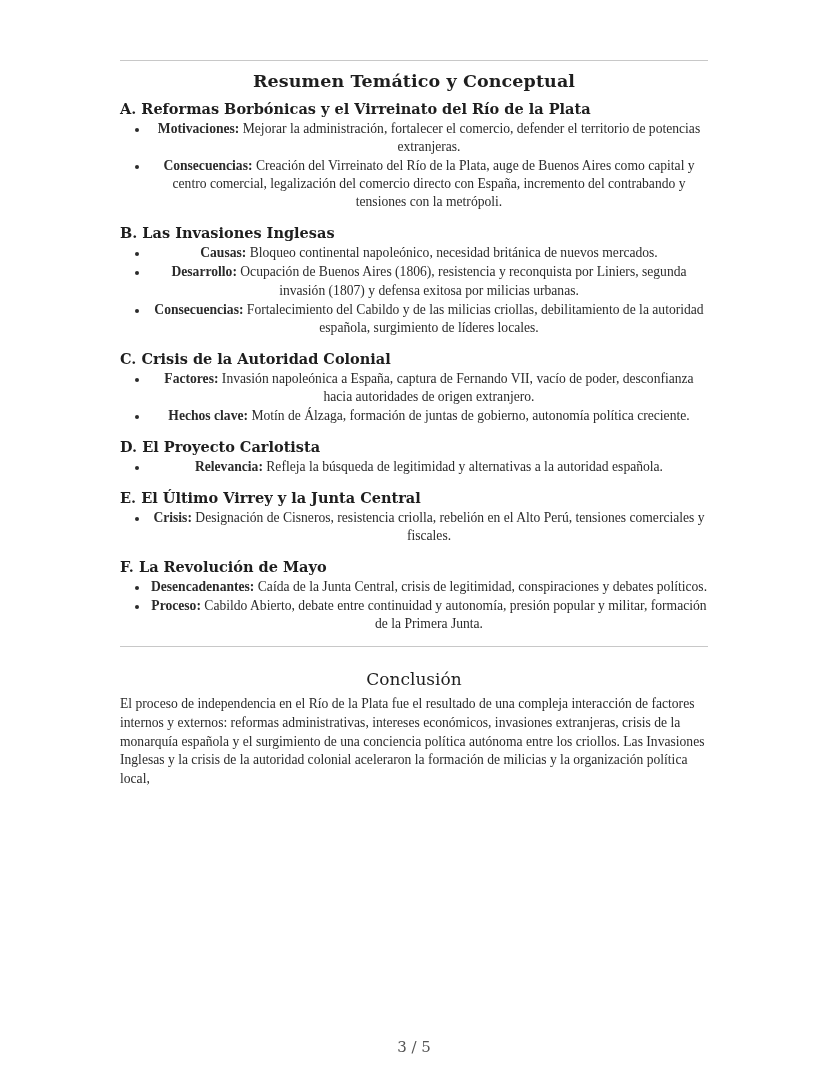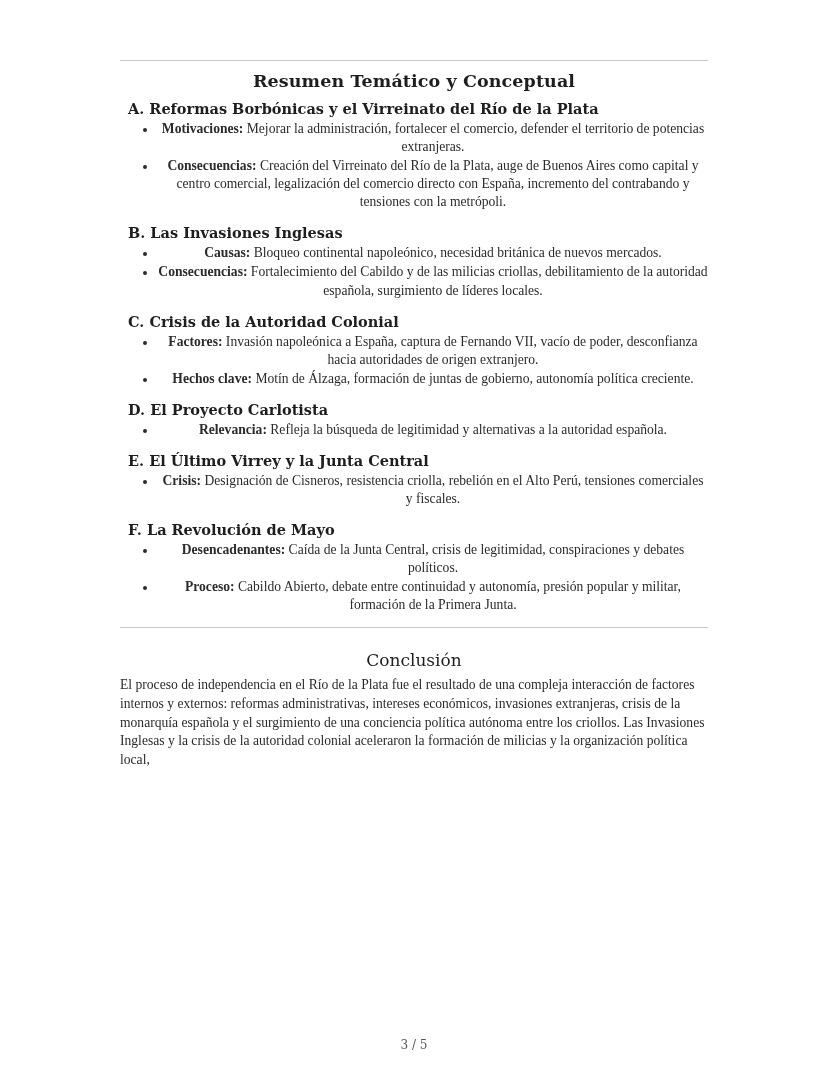--- a/index.html
+++ b/index.html
@@ -46,21 +46,20 @@
   }
   h2.section-title {
     font-family: "DejaVu Serif", serif;
     font-size: 14.5px;
     font-weight: bold;
     margin: 0 0 3px 0;
     color: #1e1e1e;
   }
   .section {
     margin-bottom: 13px;
-    margin-left: 8px;
   }
   .section.first {
     margin-bottom: 13px;
   }
   ul.bullets {
     list-style: none;
     margin: 0;
     padding: 0;
   }
   ul.bullets li {
@@ -99,21 +98,21 @@
     line-height: 1.37;
     color: #2b2b2b;
   }
   .footer {
     position: absolute;
     left: 0;
     top: 1038px;
     width: 828px;
     text-align: center;
     font-family: "DejaVu Serif", serif;
-    font-size: 12px;
+    font-size: 15px;
     color: #555;
   }
   .concl-wrap {
     margin-top: 22px;
   }
 </style>
 </head>
 <body>
 
 <div class="page">
@@ -128,20 +127,21 @@
       <ul class="bullets">
         <li><span class="lbl">Motivaciones:</span><span> Mejorar la administración, fortalecer el comercio, defender el territorio de potencias extranjeras.</span></li>
         <li><span class="lbl">Consecuencias:</span><span> Creación del Virreinato del Río de la Plata, auge de Buenos Aires como capital y centro comercial, legalización del comercio directo con España, incremento del contrabando y tensiones con la metrópoli.</span></li>
       </ul>
     </div>
 
     <div class="section">
       <h2 class="section-title">B. Las Invasiones Inglesas</h2>
       <ul class="bullets">
         <li><span class="lbl">Causas:</span><span> Bloqueo continental napoleónico, necesidad británica de nuevos mercados.</span></li>
+        <li><span class="lbl">Desarrollo:</span><span> Ocupación de Buenos Aires (1806), resistencia y reconquista por Liniers, segunda invasión (1807) y defensa exitosa por milicias urbanas.</span></li>
         <li><span class="lbl">Consecuencias:</span><span> Fortalecimiento del Cabildo y de las milicias criollas, debilitamiento de la autoridad española, surgimiento de líderes locales.</span></li>
       </ul>
     </div>
 
     <div class="section">
       <h2 class="section-title">C. Crisis de la Autoridad Colonial</h2>
       <ul class="bullets">
         <li><span class="lbl">Factores:</span><span> Invasión napoleónica a España, captura de Fernando VII, vacío de poder, desconfianza hacia autoridades de origen extranjero.</span></li>
         <li><span class="lbl">Hechos clave:</span><span> Motín de Álzaga, formación de juntas de gobierno, autonomía política creciente.</span></li>
       </ul>

